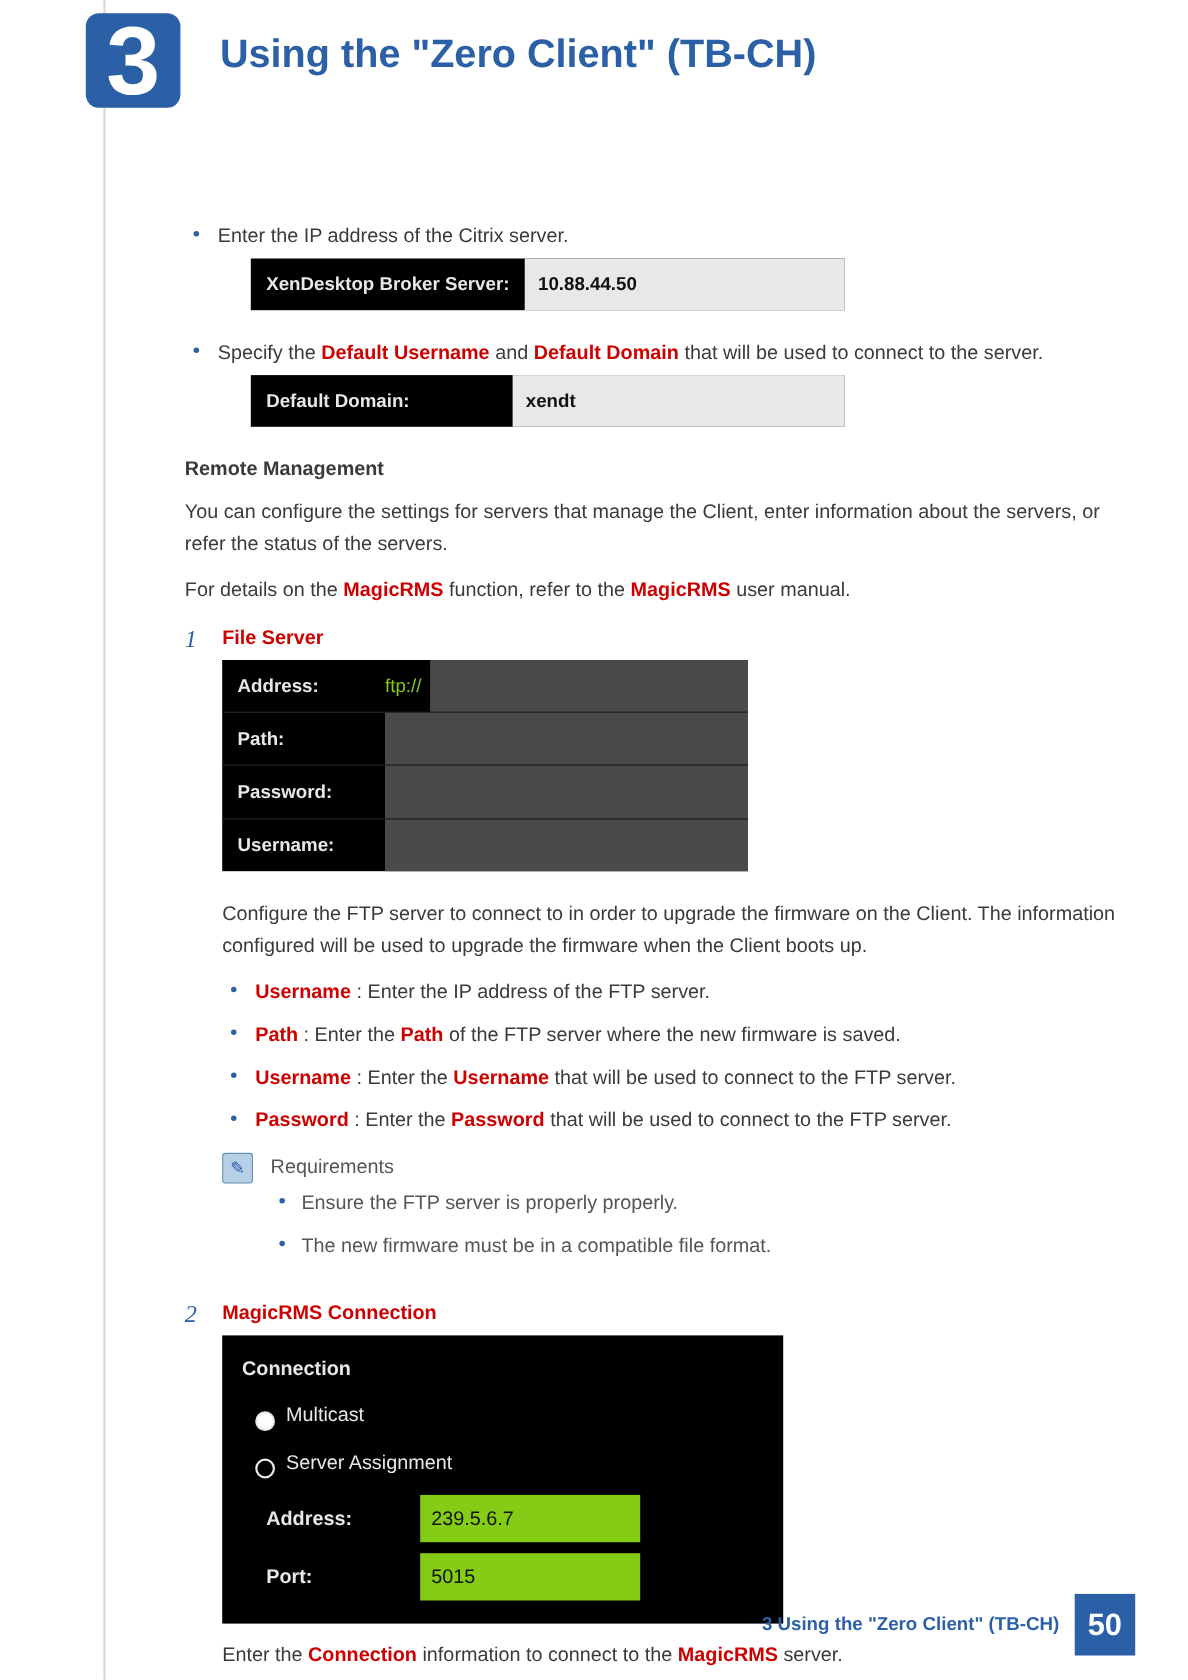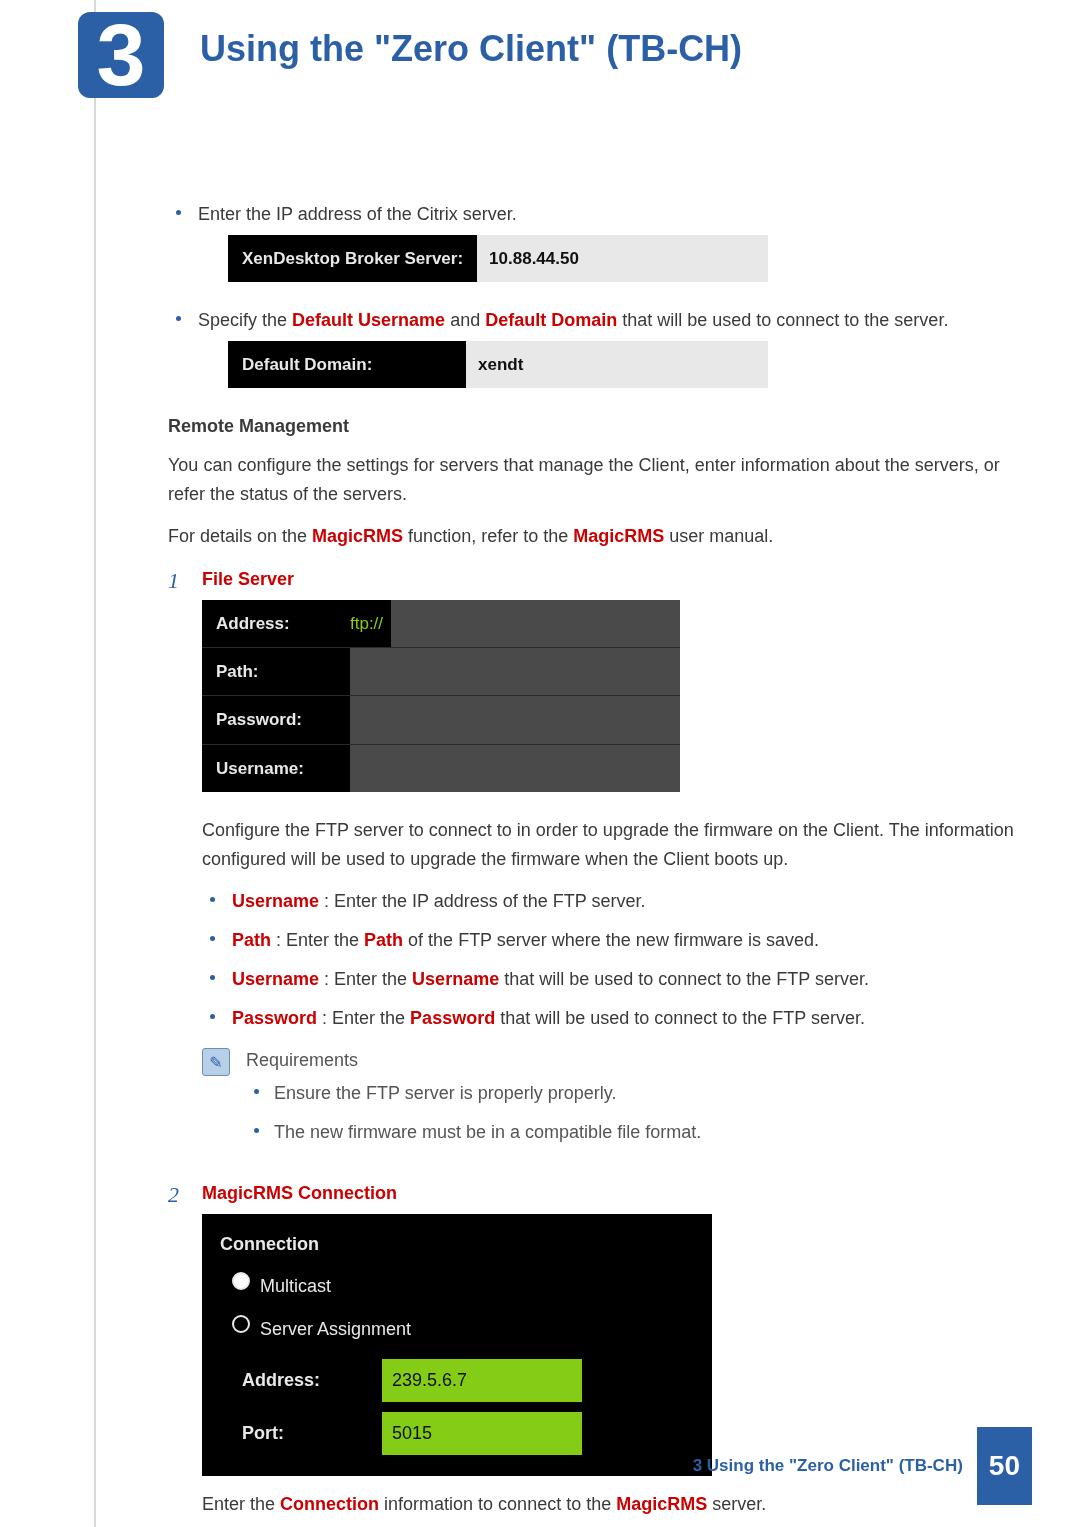--- a/index.html
+++ b/index.html
@@ -193,21 +193,21 @@
     margin: 6px 0 14px 0;
     font-family: Arial, sans-serif;
   }
   .connbox .hdr2 {
     padding: 4px 18px 10px 18px;
     font-weight: 700;
     font-size: 18px;
   }
   .connbox .radio {
     display: flex;
-    align-items: flex-start;
+    align-items: flex-end;
     gap: 10px;
     padding: 4px 18px 10px 30px;
     font-size: 18px;
   }
   .connbox .r {
     width: 14px;
     height: 14px;
     border-radius: 50%;
     border: 2px solid #e8e8e8;
     background: #000;
@@ -240,21 +240,21 @@
   .footer-text {
     color: #2b5fa6;
     font-weight: 700;
     font-size: 17px;
   }
   .footer-num {
     background: #2b5fa6;
     color: #fff;
     font-weight: 700;
     font-size: 28px;
-    padding: 23px 12px;
+    padding: 12px 12px;
   }
 </style>
 </head>
 <body>
 
 <div class="page">
   <div class="left-rule"></div>
 
   <div class="hdr">
     <div class="hdr-badge">3</div>

